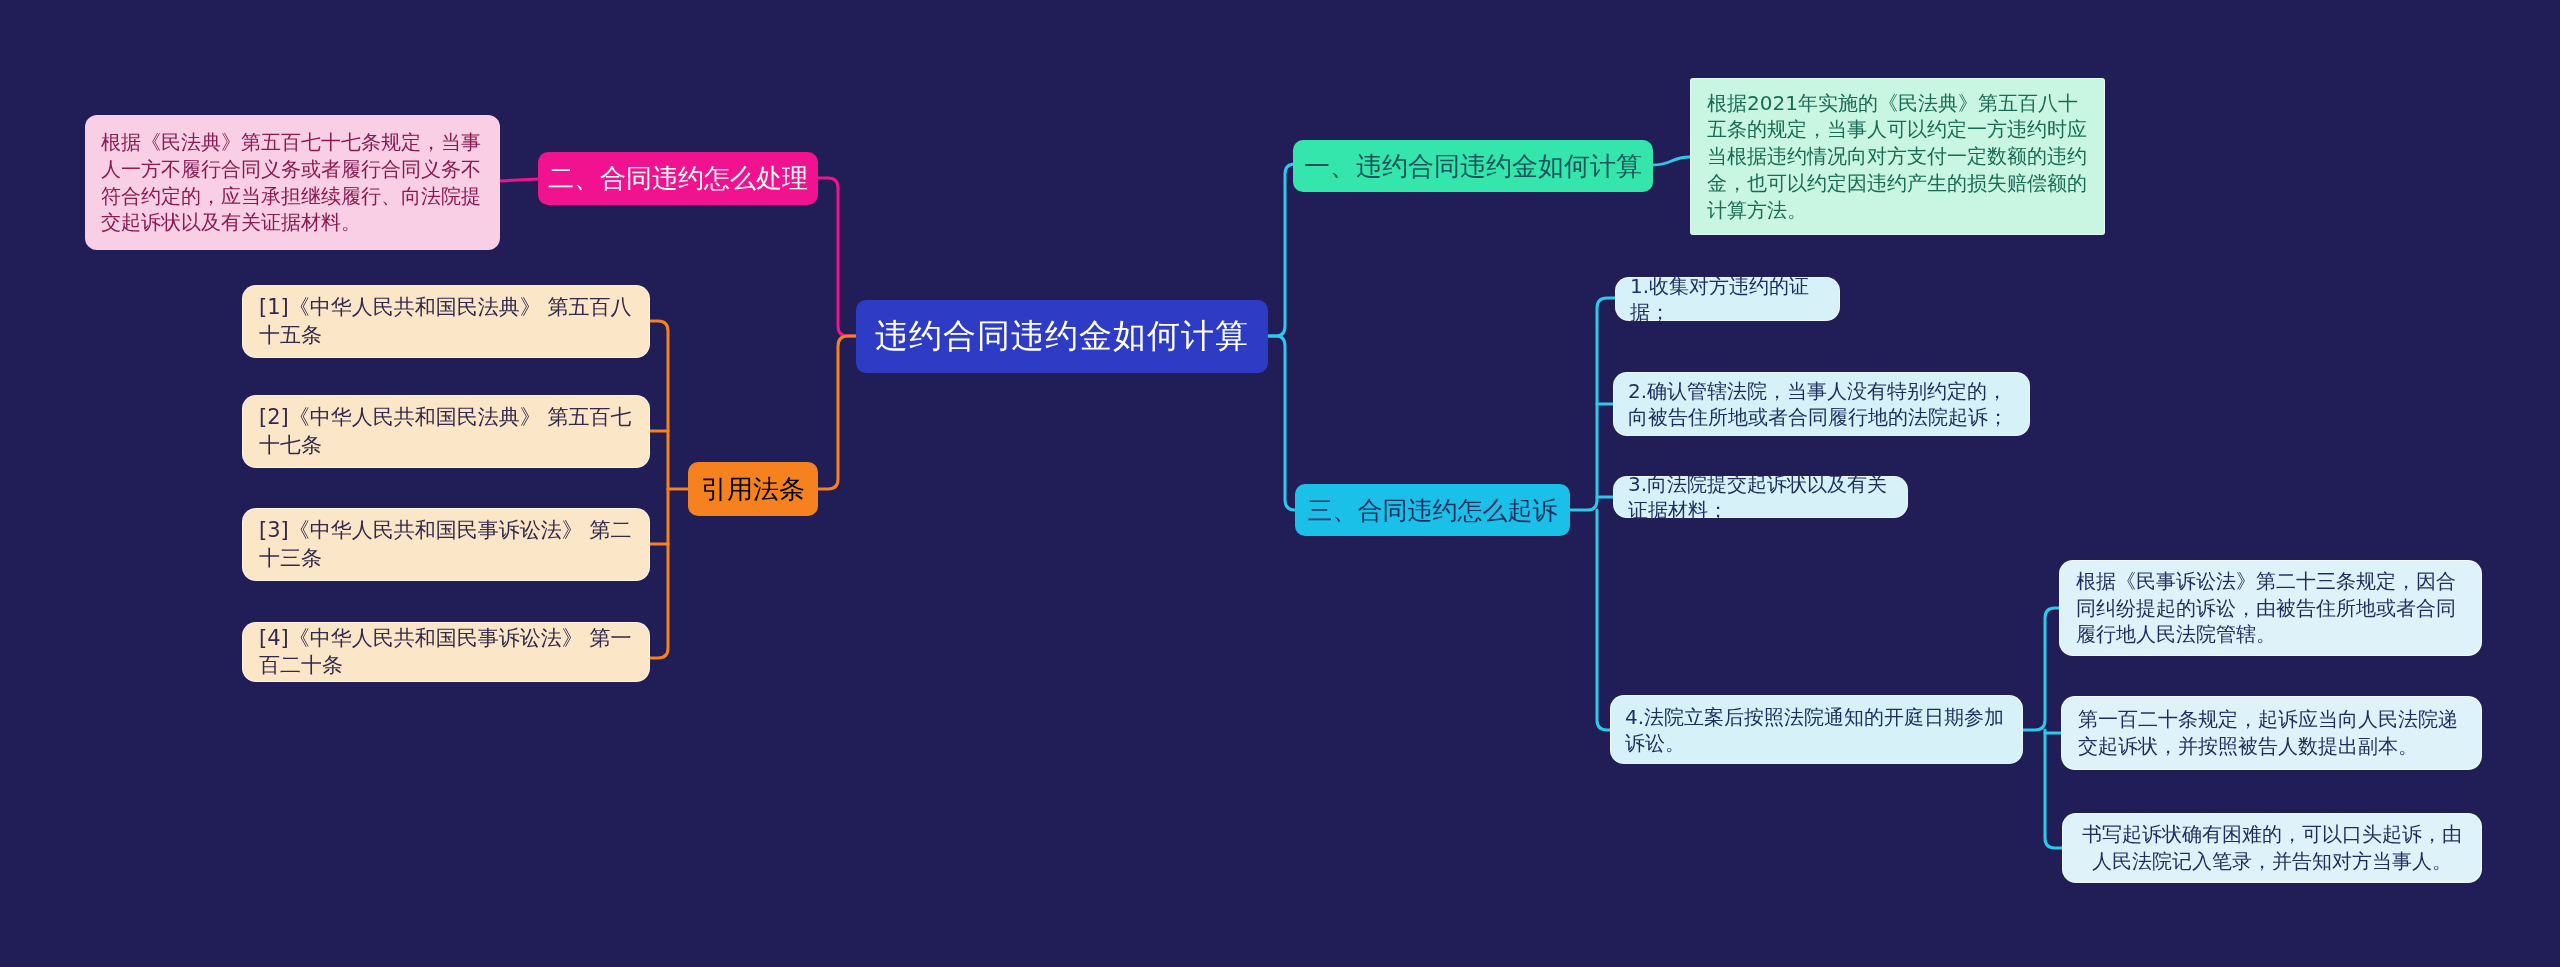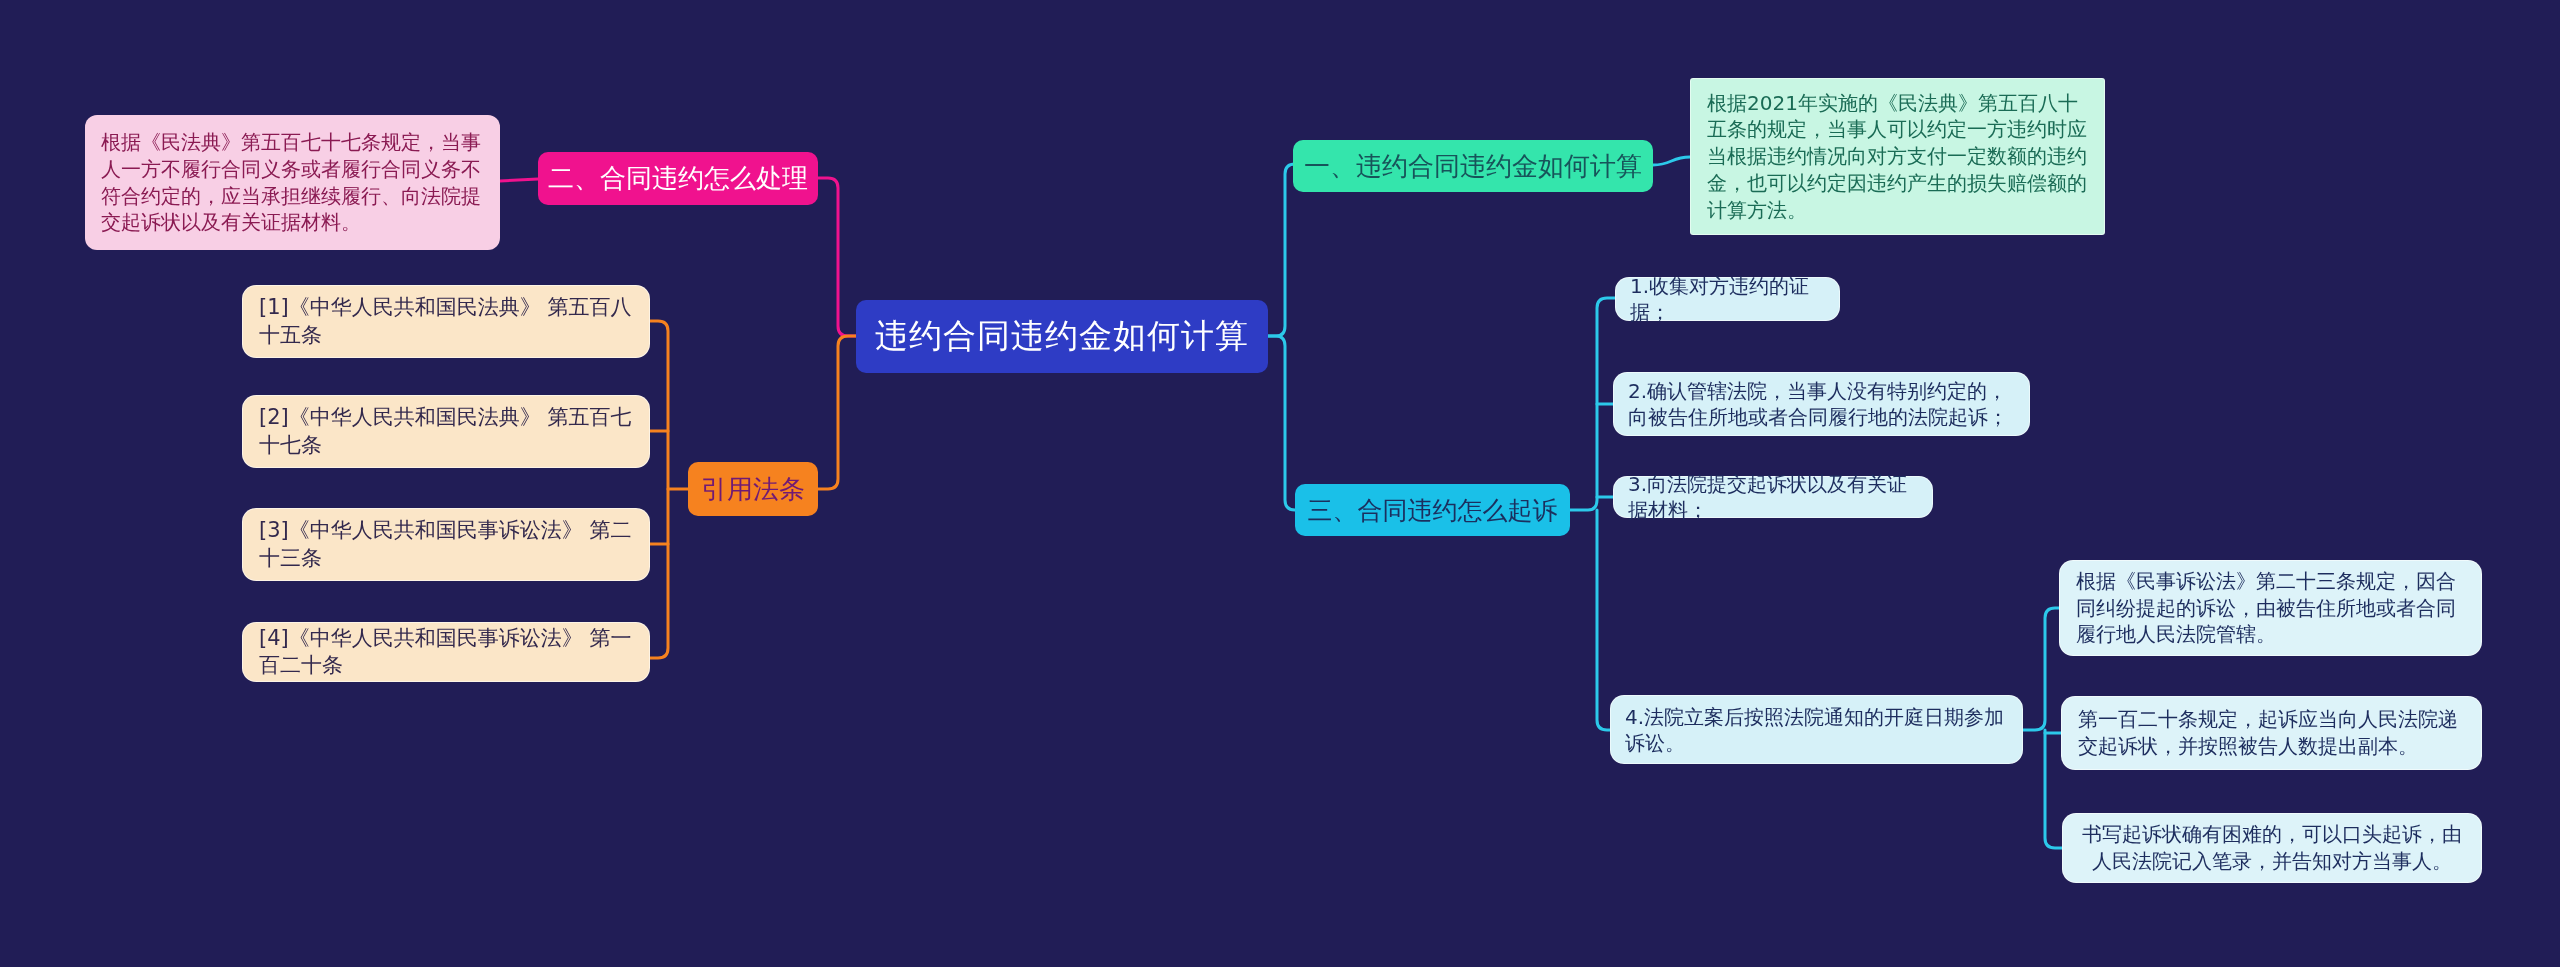--- a/index.html
+++ b/index.html
@@ -4,21 +4,21 @@
 <style>
   html,body{margin:0;padding:0;background:#211d56;}
   body{font-family:"DejaVu Sans","Liberation Sans",sans-serif;}
   .canvas{position:relative;width:2560px;height:967px;background:#211d56;overflow:hidden;}
   svg.links{position:absolute;left:0;top:0;z-index:1;}
   .node,.leaf{position:absolute;z-index:2;box-sizing:border-box;display:flex;align-items:center;}
   .node{justify-content:center;text-align:right;border-radius:10px;white-space:nowrap;}
   .leaf{border-radius:12px;text-align:left;}
   .root-node{background:#2e3cc5;color:#ffffff;font-size:33px;letter-spacing:1px;}
   .magenta-node{background:#f0128e;color:#ffffff;font-size:26px;}
-  .orange-node{background:#f6821f;color:#701a75;font-size:26px;}
+  .orange-node{background:#f6821f;color:#000000;font-size:26px;}
   .green-node{background:#34e5ac;color:#17545a;font-size:26px;}
   .cyan-node{background:#1ac0e8;color:#1b2f5e;font-size:25px;}
   .pink-leaf{background:#f8cfe5;color:#8a1a52;font-size:20px;line-height:1.34;padding:12px 16px;}
   .cream-leaf{background:#fbe6c8;color:#33294d;font-size:21px;line-height:1.3;padding:8px 16px;border:1.5px solid rgba(255,255,255,0.55);border-radius:14px;}
   .mint-leaf{background:#c8f6e3;color:#1a6b55;font-size:20px;line-height:1.34;padding:10px 16px;border:1.5px solid rgba(255,255,255,0.5);border-radius:3px;}
   .step-leaf{background:#d6f1f8;color:#1d2d5e;font-size:20px;line-height:1.3;padding:6px 14px;border:1.5px solid rgba(255,255,255,0.55);border-radius:14px;}
   .ref-leaf{background:#ddf3f9;color:#1d2d5e;font-size:20px;line-height:1.34;padding:10px 16px;border:1.5px solid rgba(255,255,255,0.55);border-radius:14px;}
 </style>
 </head>
 <body>
@@ -60,20 +60,20 @@
   <div class="leaf cream-leaf" style="left:242px;top:395px;width:408px;height:73px;">[2]《中华人民共和国民法典》 第五百七十七条</div>
   <div class="leaf cream-leaf" style="left:242px;top:508px;width:408px;height:73px;">[3]《中华人民共和国民事诉讼法》 第二十三条</div>
   <div class="leaf cream-leaf" style="left:242px;top:622px;width:408px;height:60px;">[4]《中华人民共和国民事诉讼法》 第一百二十条</div>
 
   <div class="node green-node" style="left:1293px;top:140px;width:360px;height:52px;">一、违约合同违约金如何计算</div>
   <div class="leaf mint-leaf" style="left:1690px;top:78px;width:415px;height:157px;">根据2021年实施的《民法典》第五百八十五条的规定，当事人可以约定一方违约时应当根据违约情况向对方支付一定数额的违约金，也可以约定因违约产生的损失赔偿额的计算方法。</div>
 
   <div class="node cyan-node" style="left:1295px;top:484px;width:275px;height:52px;">三、合同违约怎么起诉</div>
   <div class="leaf step-leaf" style="left:1615px;top:277px;width:225px;height:44px;">1.收集对方违约的证据；</div>
   <div class="leaf step-leaf" style="left:1613px;top:372px;width:417px;height:64px;">2.确认管辖法院，当事人没有特别约定的，向被告住所地或者合同履行地的法院起诉；</div>
-  <div class="leaf step-leaf" style="left:1613px;top:476px;width:320px;height:42px;">3.向法院提交起诉状以及有关证据材料；</div>
+  <div class="leaf step-leaf" style="left:1613px;top:476px;width:295px;height:42px;">3.向法院提交起诉状以及有关证据材料；</div>
   <div class="leaf step-leaf" style="left:1610px;top:695px;width:413px;height:69px;">4.法院立案后按照法院通知的开庭日期参加诉讼。</div>
 
   <div class="leaf ref-leaf" style="left:2059px;top:560px;width:423px;height:96px;">根据《民事诉讼法》第二十三条规定，因合同纠纷提起的诉讼，由被告住所地或者合同履行地人民法院管辖。</div>
   <div class="leaf ref-leaf" style="left:2061px;top:696px;width:421px;height:74px;">第一百二十条规定，起诉应当向人民法院递交起诉状，并按照被告人数提出副本。</div>
   <div class="leaf ref-leaf" style="left:2062px;top:813px;width:420px;height:70px;text-align:center;">书写起诉状确有困难的，可以口头起诉，由人民法院记入笔录，并告知对方当事人。</div>
 
 </div>
 
 </body></html>

